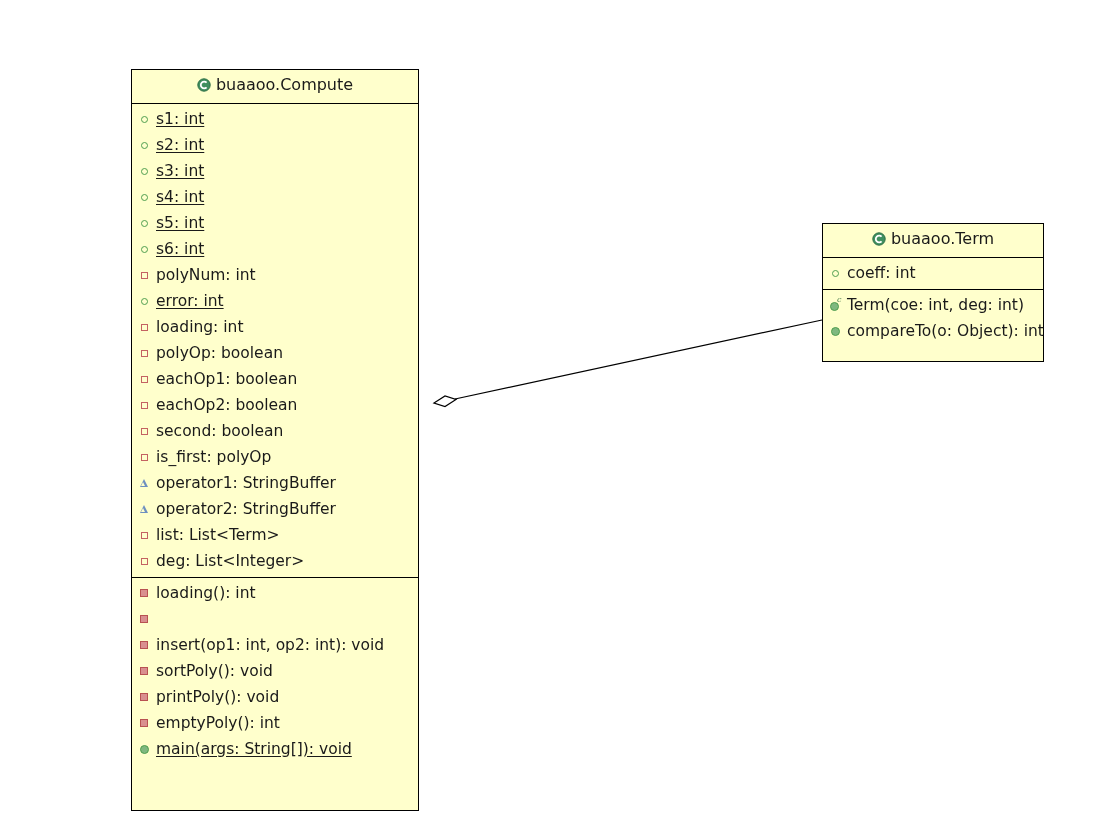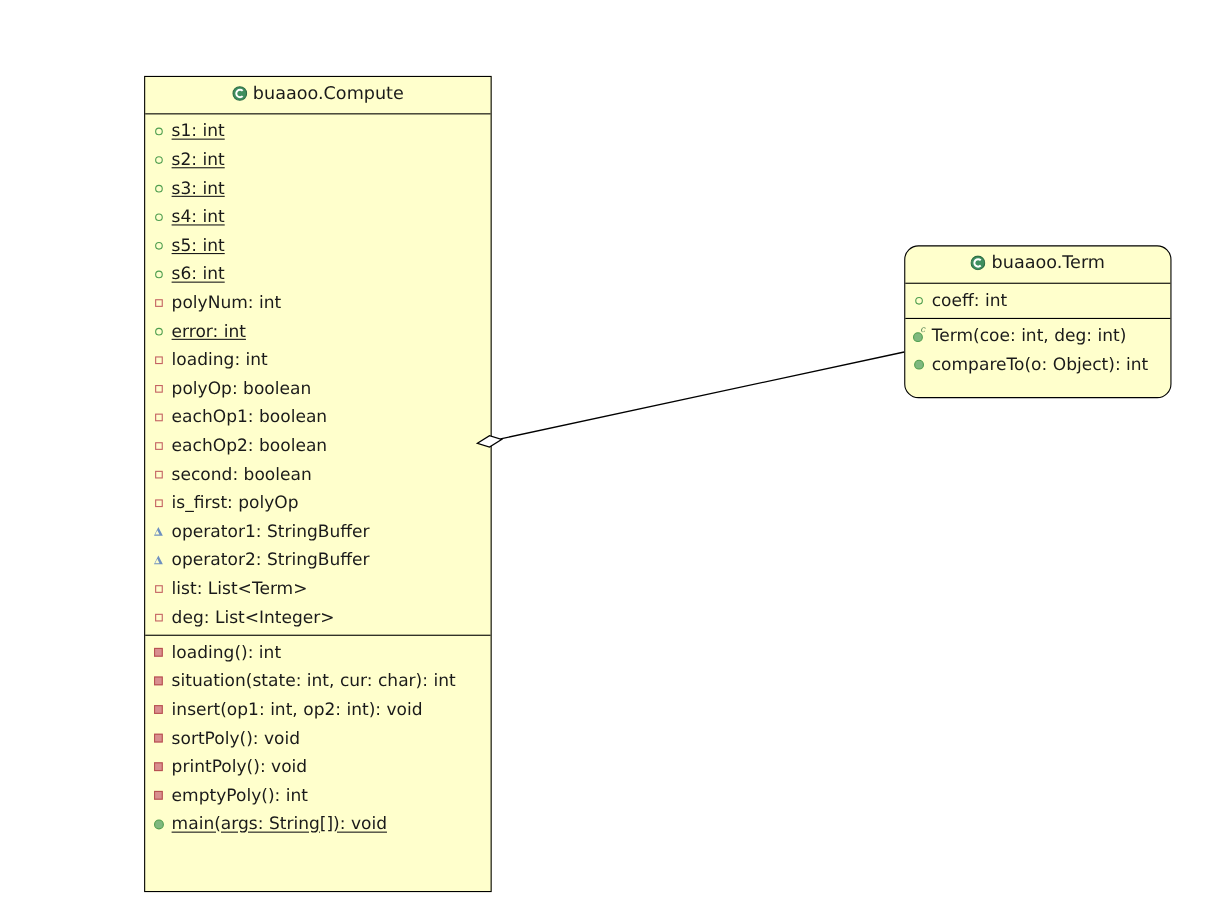--- a/index.html
+++ b/index.html
@@ -143,21 +143,21 @@
   .connector-layer {
     position: absolute;
     left: 0; top: 0;
     width: 1118px; height: 833px;
     pointer-events: none;
   }
 </style>
 </head>
 <body>
 
-<div class="uml-class" id="class-compute" style="left:131px; top:69px; width:316px; height:742px;">
+<div class="uml-class" id="class-compute" style="left:131px; top:69px; width:288px; height:742px;">
 
   <div class="class-header">
     <span class="cls-icon">
       <svg width="14" height="14" viewBox="0 0 14 14">
         <circle cx="7" cy="7" r="6.2" fill="#3f8f5f" stroke="#2e6e46" stroke-width="1"></circle>
         <path d="M9.6 4.6 A3.4 3.4 0 1 0 9.6 9.4" fill="none" stroke="#ffffff" stroke-width="1.8"></path>
       </svg>
     </span><span>buaaoo.Compute</span>
   </div>
 
@@ -276,21 +276,20 @@
     <div class="member-row">
       <span class="member-icon">
           <i class="ic-priv-method"></i>
         </span>
       <span class="member-label">loading(): int</span>
     </div>
     <div class="member-row">
       <span class="member-icon">
           <i class="ic-priv-method"></i>
         </span>
-      <span class="member-label">situation(state: int, cur: char): int</span>
     </div>
     <div class="member-row">
       <span class="member-icon">
           <i class="ic-priv-method"></i>
         </span>
       <span class="member-label">insert(op1: int, op2: int): void</span>
     </div>
     <div class="member-row">
       <span class="member-icon">
           <i class="ic-priv-method"></i>
@@ -311,21 +310,21 @@
     </div>
     <div class="member-row">
       <span class="member-icon">
           <i class="ic-pub-method"></i>
         </span>
       <span class="member-label underlined">main(args: String[]): void</span>
     </div>
   </div>
 </div>
 
-<div class="uml-class" id="class-term" style="left:822px; top:223px; width:243px; height:139px;border-radius:13px;">
+<div class="uml-class" id="class-term" style="left:822px; top:223px; width:222px; height:139px;">
 
   <div class="class-header">
     <span class="cls-icon">
       <svg width="14" height="14" viewBox="0 0 14 14">
         <circle cx="7" cy="7" r="6.2" fill="#3f8f5f" stroke="#2e6e46" stroke-width="1"></circle>
         <path d="M9.6 4.6 A3.4 3.4 0 1 0 9.6 9.4" fill="none" stroke="#ffffff" stroke-width="1.8"></path>
       </svg>
     </span><span>buaaoo.Term</span>
   </div>
 

